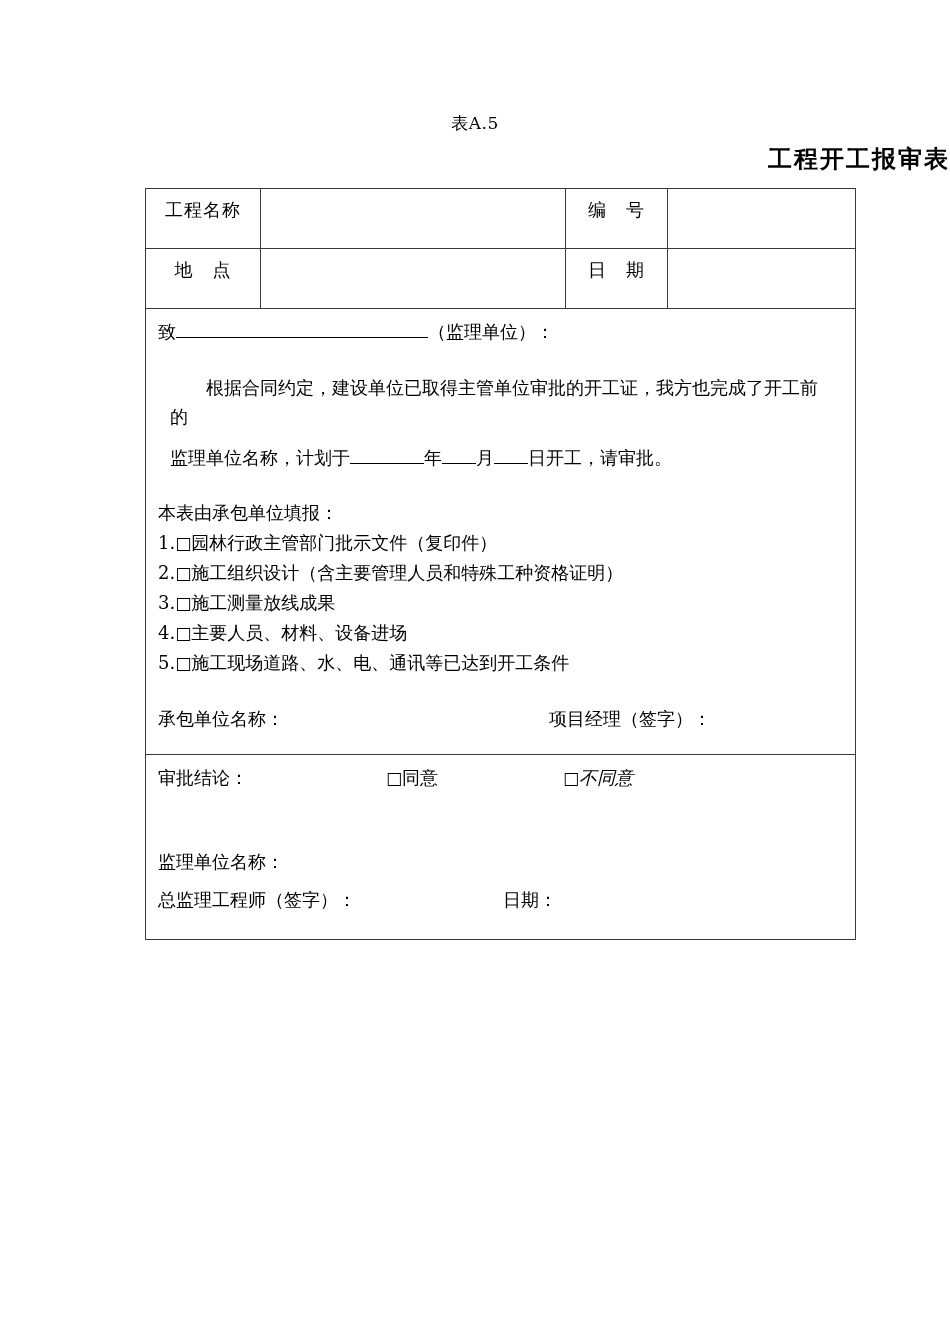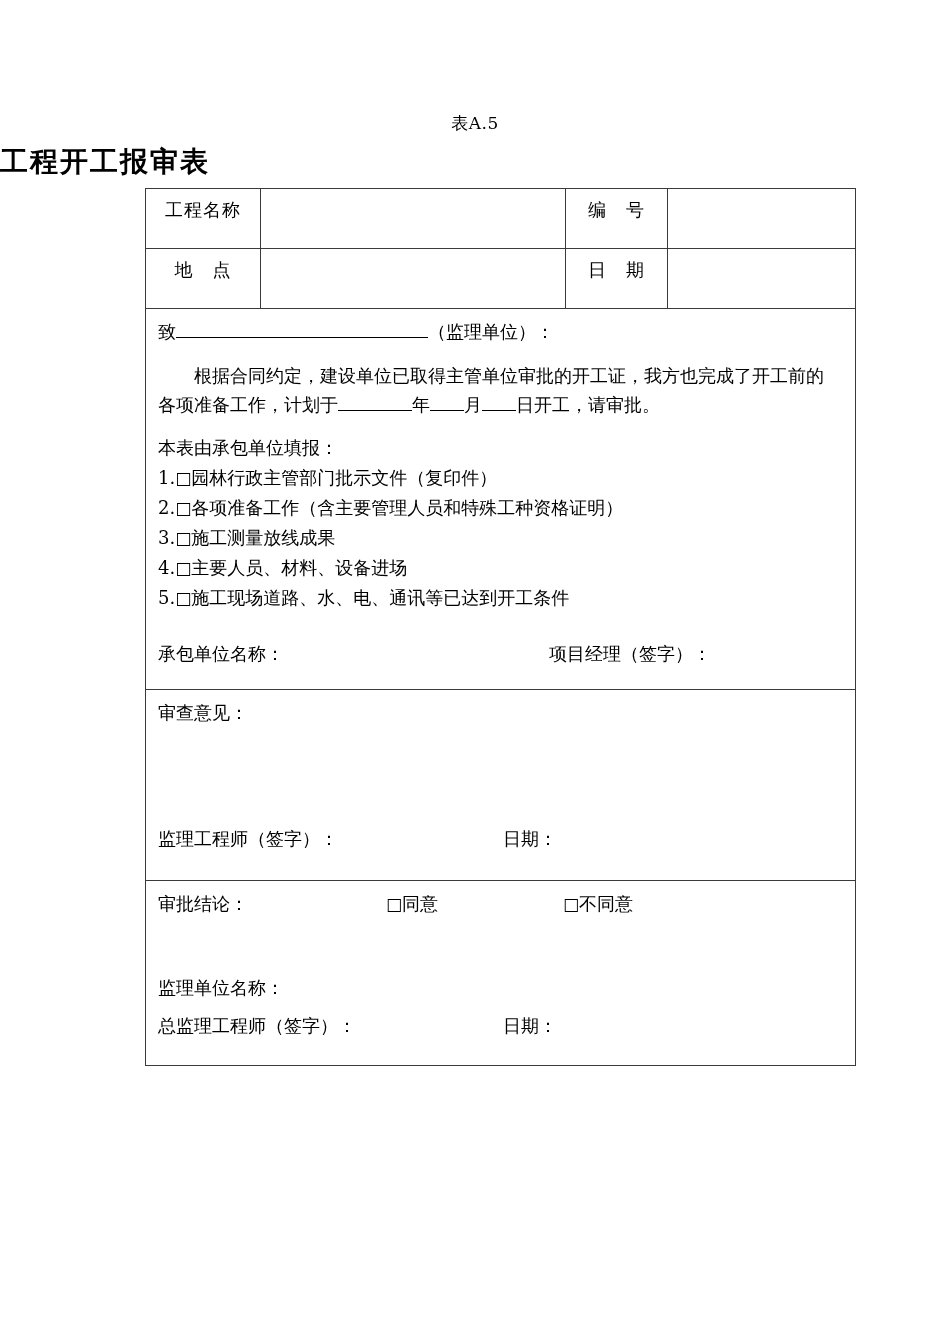--- a/index.html
+++ b/index.html
@@ -30,22 +30,22 @@
     width: 950px;
     text-align: center;
     font-size: 17px;
     letter-spacing: 0.5px;
   }
   .doc-title {
     position: absolute;
     left: 0;
     top: 143px;
     width: 950px;
-    text-align: left;
-    font-size: 28px;
+    text-align: right;
+    font-size: 24px;
     font-weight: bold;
     letter-spacing: 2px;
     font-family: "DejaVu Sans", "Liberation Sans", sans-serif;
   }
   
   .form-table {
     position: absolute;
     left: 145px;
     top: 188px;
     width: 710px;
@@ -73,21 +73,21 @@
   }
   .line {
     font-size: 18px;
     line-height: 30px;
     white-space: nowrap;
   }
   .line-indent { text-indent: 36px; }
   .para {
     font-size: 18px;
     line-height: 29px;
-    margin: 0;
+    margin: 12px;
   }
   .blank {
     display: inline-block;
     border-bottom: 1.2px solid #000;
     vertical-align: baseline;
   }
   .blank-to { width: 252px; }
   .blank-y  { width: 74px; }
   .blank-m  { width: 34px; }
   .blank-d  { width: 34px; }
@@ -107,21 +107,21 @@
     position: absolute;
     left: 391px;
     top: 0;
   }
   .sig-right2 {
     position: absolute;
     left: 345px;
     top: 0;
   }
   .opt1 { position: absolute; left: 228px; top: 0; }
-  .opt2 { position: absolute; left: 405px; top: 0; }
+  .opt2 { position: absolute; left: 405px; top: 0; font-style: italic; }
 
   
   .footnote {
     position: absolute;
     left: 160px;
     top: 1046px;
     font-size: 18px;
     letter-spacing: 0.3px;
   }
 </style>
@@ -175,32 +175,32 @@
       <tr>
         <td class="body-cell" colspan="4">
 
           <div class="line">
             <span>致</span><span class="blank blank-to"></span><span>（监理单位）：</span>
           </div>
 
           <div class="spacer-14"></div>
 
           <div class="para line-indent">根据合同约定，建设单位已取得主管单位审批的开工证，我方也完成了开工前的</div>
-          <div class="para"><span>各项准备工作，计划于</span><span class="blank blank-y"></span><span>年</span><span class="blank blank-m"></span><span>月</span><span class="blank blank-d"></span><span>日开工，请审批。</span>
+          <div class="para"><span>监理单位名称，计划于</span><span class="blank blank-y"></span><span>年</span><span class="blank blank-m"></span><span>月</span><span class="blank blank-d"></span><span>日开工，请审批。</span>
           </div>
 
           <div class="spacer-14"></div>
 
           <div class="line">本表由承包单位填报：</div>
 
           <div class="line">
             <span>1.</span><span class="cb">□</span><span>园林行政主管部门批示文件（复印件）</span>
           </div>
           <div class="line">
-            <span>2.</span><span class="cb">□</span><span>各项准备工作（含主要管理人员和特殊工种资格证明）</span>
+            <span>2.</span><span class="cb">□</span><span>施工组织设计（含主要管理人员和特殊工种资格证明）</span>
           </div>
           <div class="line">
             <span>3.</span><span class="cb">□</span><span>施工测量放线成果</span>
           </div>
           <div class="line">
             <span>4.</span><span class="cb">□</span><span>主要人员、材料、设备进场</span>
           </div>
           <div class="line">
             <span>5.</span><span class="cb">□</span><span>施工现场道路、水、电、通讯等已达到开工条件</span>
           </div>
@@ -208,30 +208,20 @@
           <div class="spacer-26"></div>
 
           <div class="sig-row">
             <span>承包单位名称：</span>
             <span class="sig-right">项目经理（签字）：</span>
           </div>
           <div class="spacer-10"></div>
         </td>
       </tr>
 
-      <tr>
-        <td class="body-cell" colspan="4" style="height:172px">
-          <div class="line">审查意见：</div>
-          <div style="height:96px"></div>
-          <div class="sig-row">
-            <span>监理工程师（签字）：</span>
-            <span class="sig-right2">日期：</span>
-          </div>
-        </td>
-      </tr>
 
       <tr>
         <td class="body-cell" colspan="4" style="height:166px">
           <div class="sig-row">
             <span>审批结论：</span>
             <span class="opt1"><span class="cb">□</span><span>同意</span></span>
             <span class="opt2"><span class="cb">□</span><span>不同意</span></span>
           </div>
           <div style="height:54px"></div>
           <div class="sig-row">

